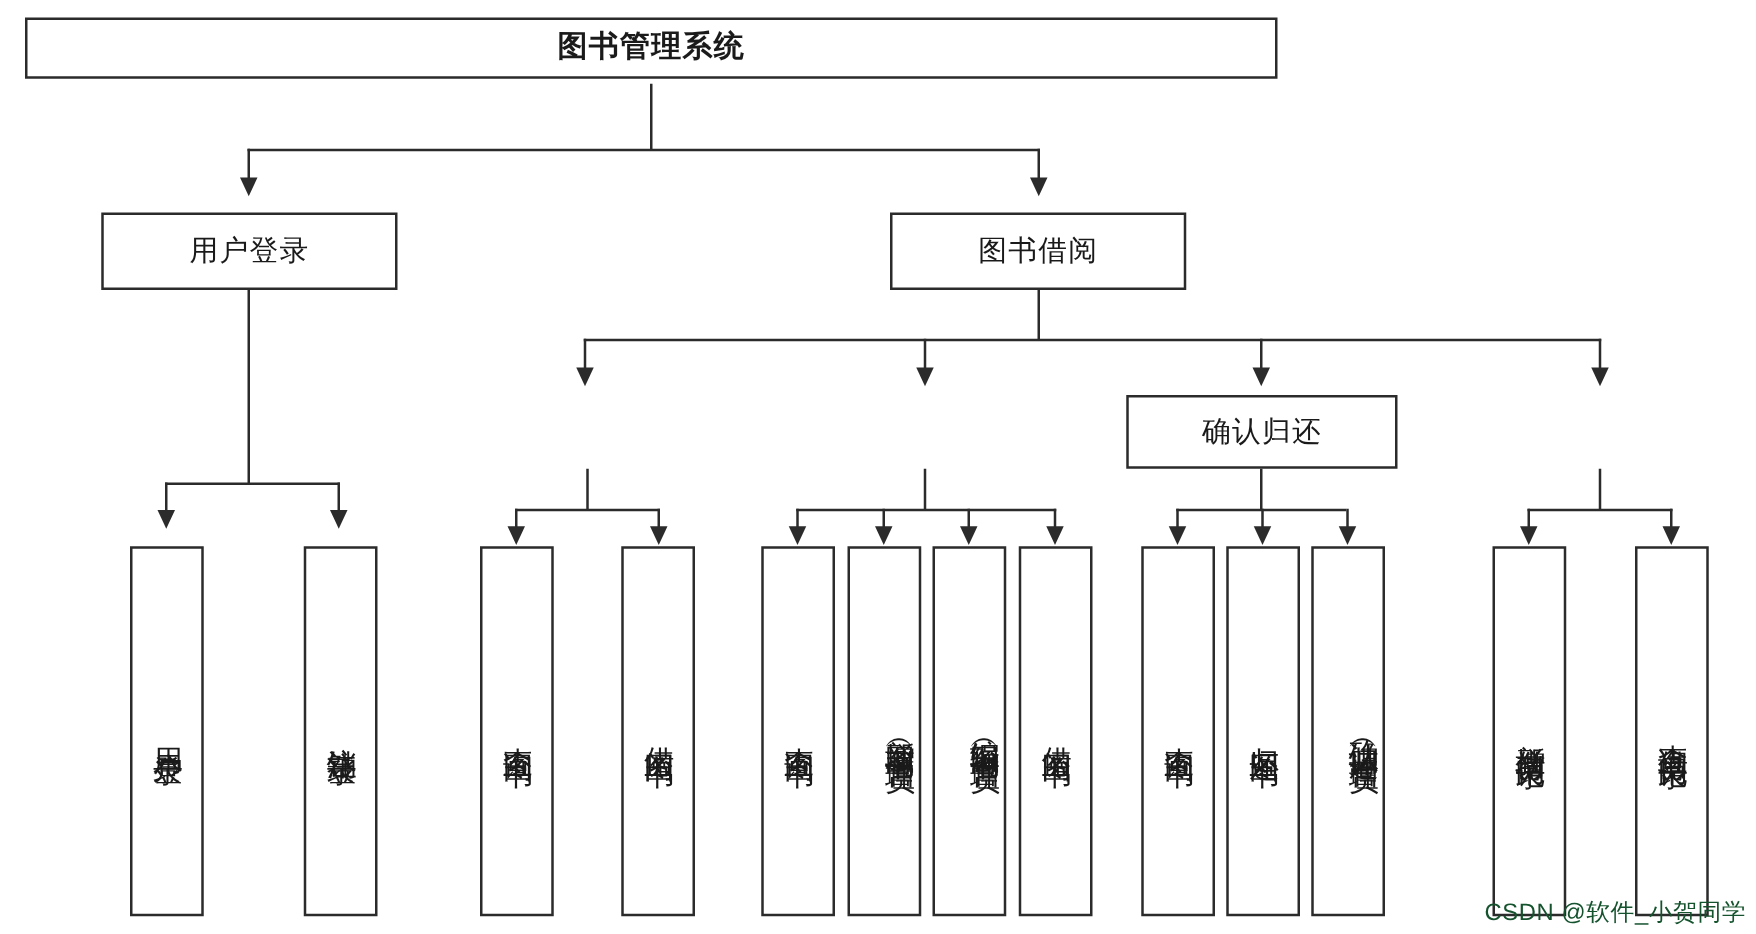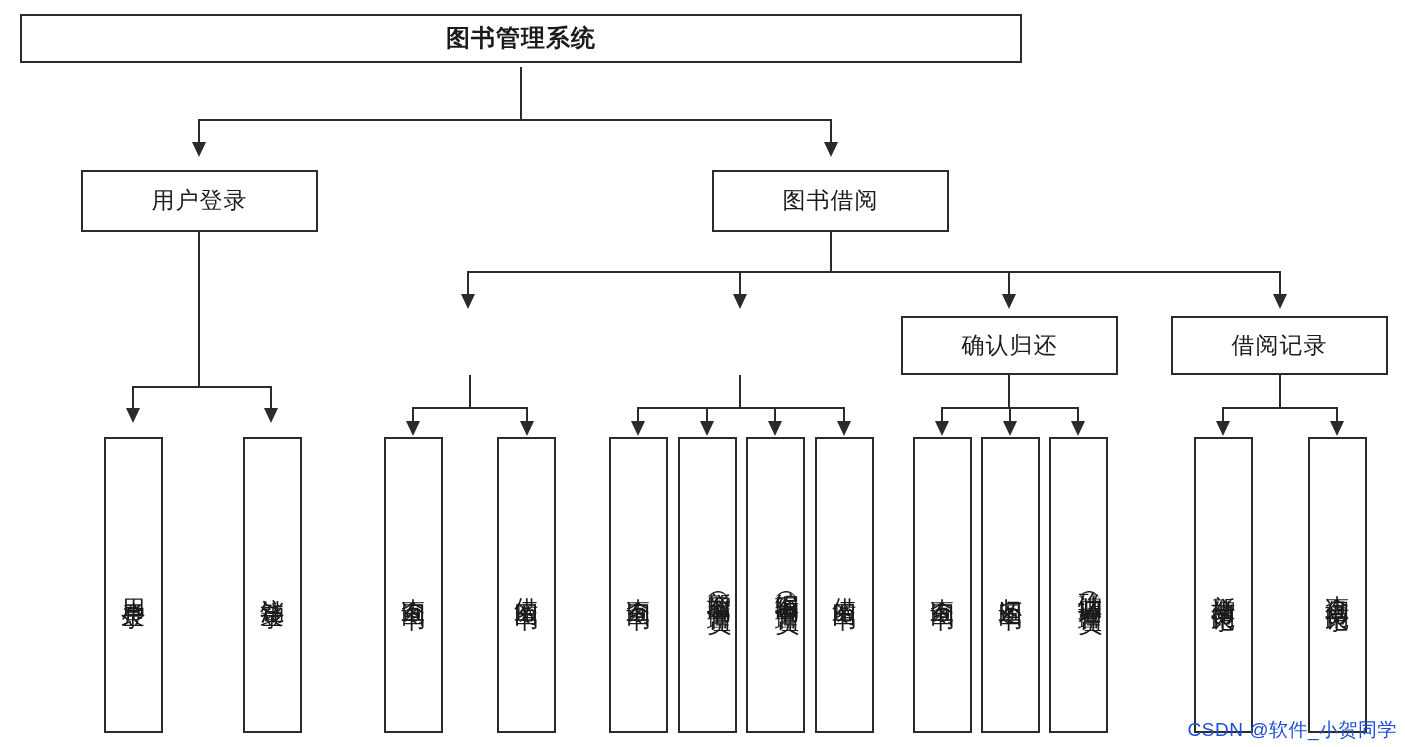--- a/index.html
+++ b/index.html
@@ -62,21 +62,21 @@
     border-left: 7px solid transparent;
     border-right: 7px solid transparent;
     border-top: 15px solid #2b2b2b;
   }
   
   #watermark {
     position: absolute;
     right: 8px;
     bottom: 4px;
     font-size: 19px;
-    color: #1d4ed8;
+    color: #14532d;
     letter-spacing: 0.5px;
     white-space: nowrap;
     pointer-events: none;
   }
 </style>
 </head>
 <body>
 
 <div id="canvas">
 
@@ -106,21 +106,20 @@
   <div class="ln v" style="left:467px; top:271px; width:2px; height:25px;"></div>
   <div class="arrow" style="left:461px; top:294px;"></div>
   <div class="ln v" style="left:739px; top:271px; width:2px; height:25px;"></div>
   <div class="arrow" style="left:733px; top:294px;"></div>
   <div class="ln v" style="left:1008px; top:271px; width:2px; height:25px;"></div>
   <div class="arrow" style="left:1002px; top:294px;"></div>
   <div class="ln v" style="left:1279px; top:271px; width:2px; height:25px;"></div>
   <div class="arrow" style="left:1273px; top:294px;"></div>
 
   <div class="node h" style="left:901px; top:316px; width:217px; height:59px;">确认归还</div>
-  <div class="node h" style="left:1171px; top:316px; width:217px; height:59px;">借阅记录</div>
 
   <div class="ln v" style="left:469px; top:375px; width:2px; height:33px;"></div>
   <div class="ln h" style="left:412px; top:407px; width:116px; height:2px;"></div>
   <div class="ln v" style="left:412px; top:407px; width:2px; height:16px;"></div>
   <div class="arrow" style="left:406px; top:421px;"></div>
   <div class="ln v" style="left:526px; top:407px; width:2px; height:16px;"></div>
   <div class="arrow" style="left:520px; top:421px;"></div>
 
   <div class="ln v" style="left:739px; top:375px; width:2px; height:33px;"></div>
   <div class="ln h" style="left:637px; top:407px; width:208px; height:2px;"></div>

